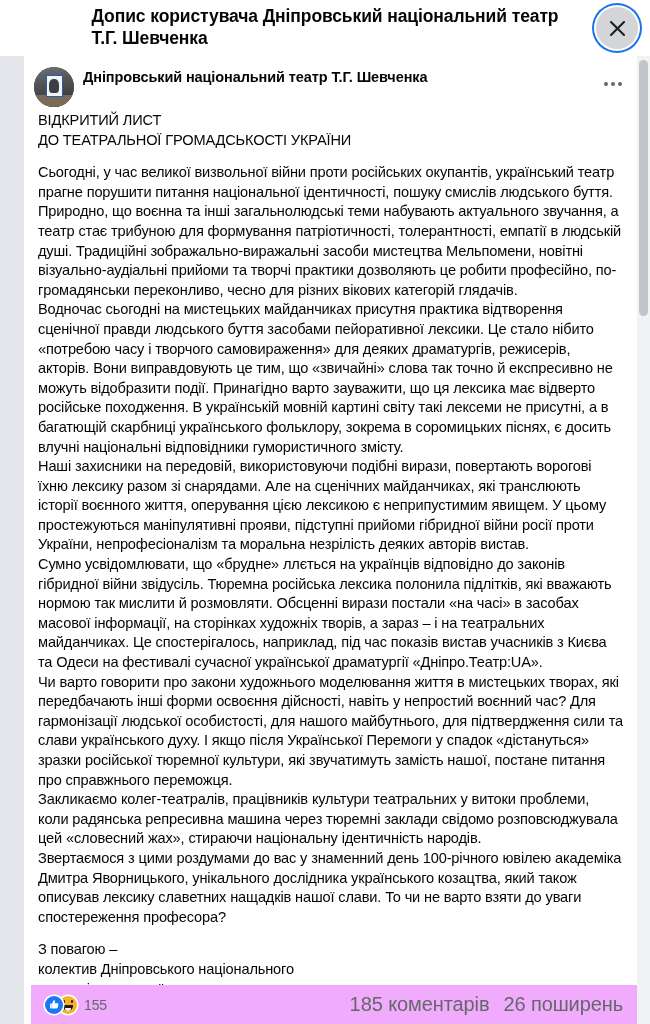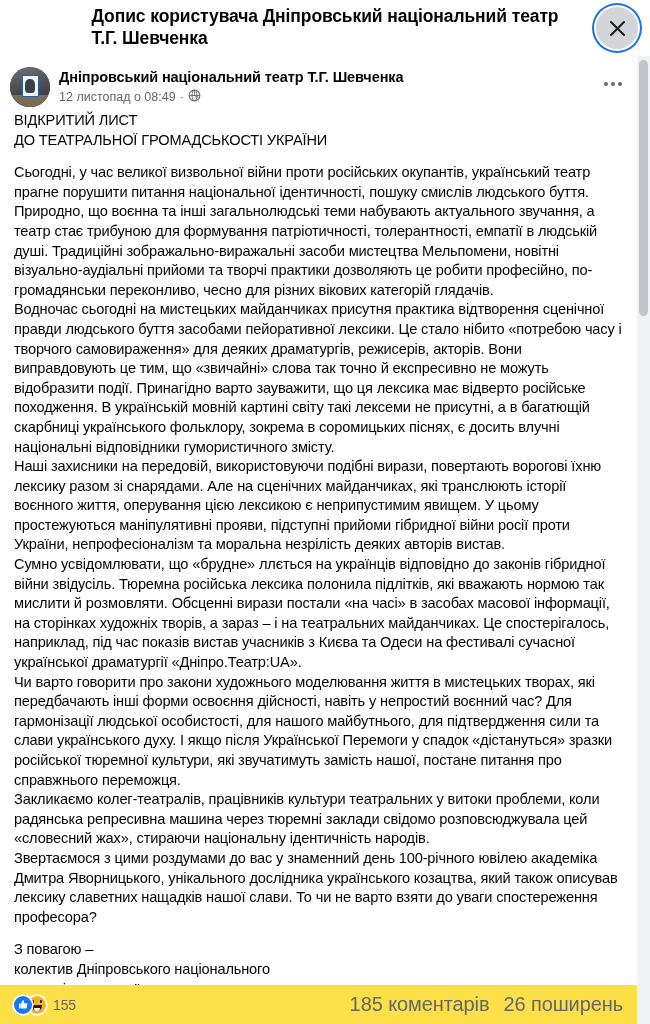--- a/index.html
+++ b/index.html
@@ -62,21 +62,21 @@
     cursor: pointer;
     box-shadow: 0 0 0 2px #ffffff, 0 0 0 4px #1b74e4;
   }
   .close-btn svg { display: block; }
 
   
   .dialog-body {
     position: relative;
     flex: 1 1 auto;
     background: #e4e6eb;
-    padding-left: 0;
+    padding-left: 24px;
     padding-right: 13px;
     overflow: hidden;
   }
 
   .post-card {
     background: #ffffff;
     height: 100%;
     padding: 0;
     position: relative;
   }
@@ -180,27 +180,27 @@
   }
   .post-text p {
     margin: 0 0 0 0;
     white-space: pre-line;
   }
   .post-text p.gap { margin-top: 13px; }
 
   
   .post-stats {
     position: absolute;
-    left: 0; right: 0; bottom: 0;
+    left: 7px; right: 0; bottom: 0;
     height: 39px;
     display: flex;
     align-items: center;
     justify-content: space-between;
     padding: 0 14px 0 14px;
-    background: #fde047;
+    background: #f0abfc;
   }
 
   .reactions {
     display: flex;
     align-items: center;
     cursor: pointer;
   }
   .react-icon {
     width: 18px; height: 18px;
     border-radius: 50%;
@@ -286,32 +286,20 @@
       <div class="post-head">
         <div class="avatar">
           <span class="av-sky"></span>
           <span class="av-desk"></span>
           <span class="av-frame">
             <span class="av-portrait"></span>
           </span>
         </div>
         <div class="post-head-text">
           <div class="author-name">Дніпровський національний театр Т.Г. Шевченка</div>
-          <div class="post-meta">
-            <span>12 листопад о 08:49</span>
-            <span class="meta-dot">·</span>
-            <span class="globe-icon">
-              <svg width="13" height="13" viewBox="0 0 16 16">
-                <circle cx="8" cy="8" r="6.6" fill="none" stroke="#65676b" stroke-width="1.3"></circle>
-                <ellipse cx="8" cy="8" rx="3" ry="6.6" fill="none" stroke="#65676b" stroke-width="1.1"></ellipse>
-                <path d="M1.6 8 H14.4" stroke="#65676b" stroke-width="1.1"></path>
-                <path d="M8 1.4 L8 8 L13 11" stroke="#65676b" stroke-width="1.1" fill="none"></path>
-              </svg>
-            </span>
-          </div>
         </div>
         <button class="more-btn" aria-label="More">
           <i></i>
           <i></i>
           <i></i>
         </button>
       </div>
 
       <div class="post-text" id="post-text">
           <p>ВІДКРИТИЙ ЛИСТ

